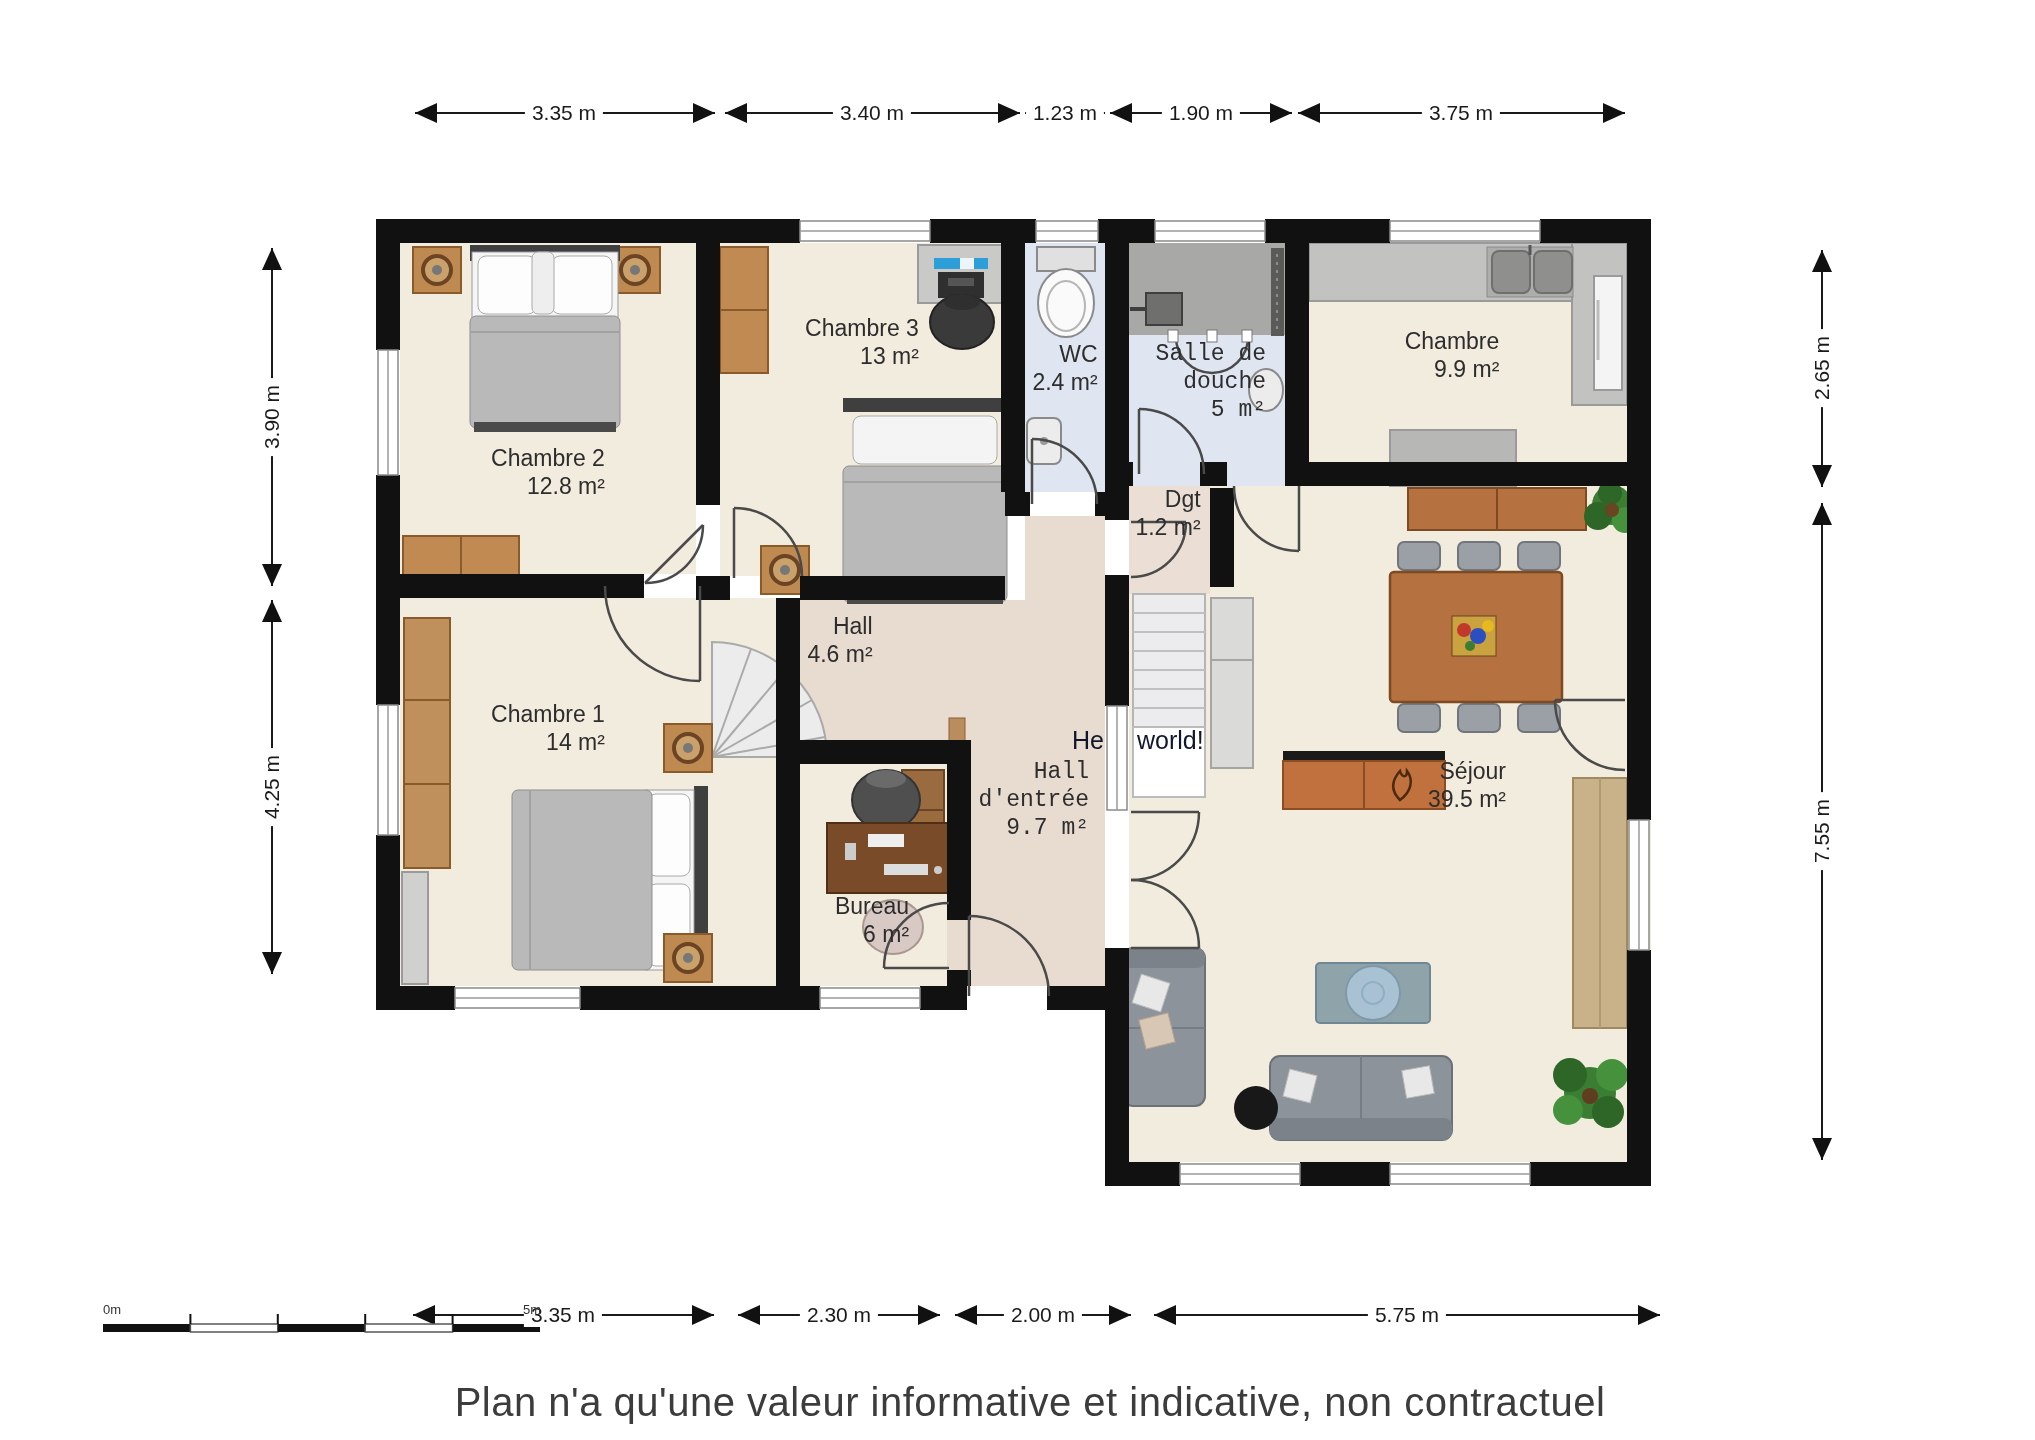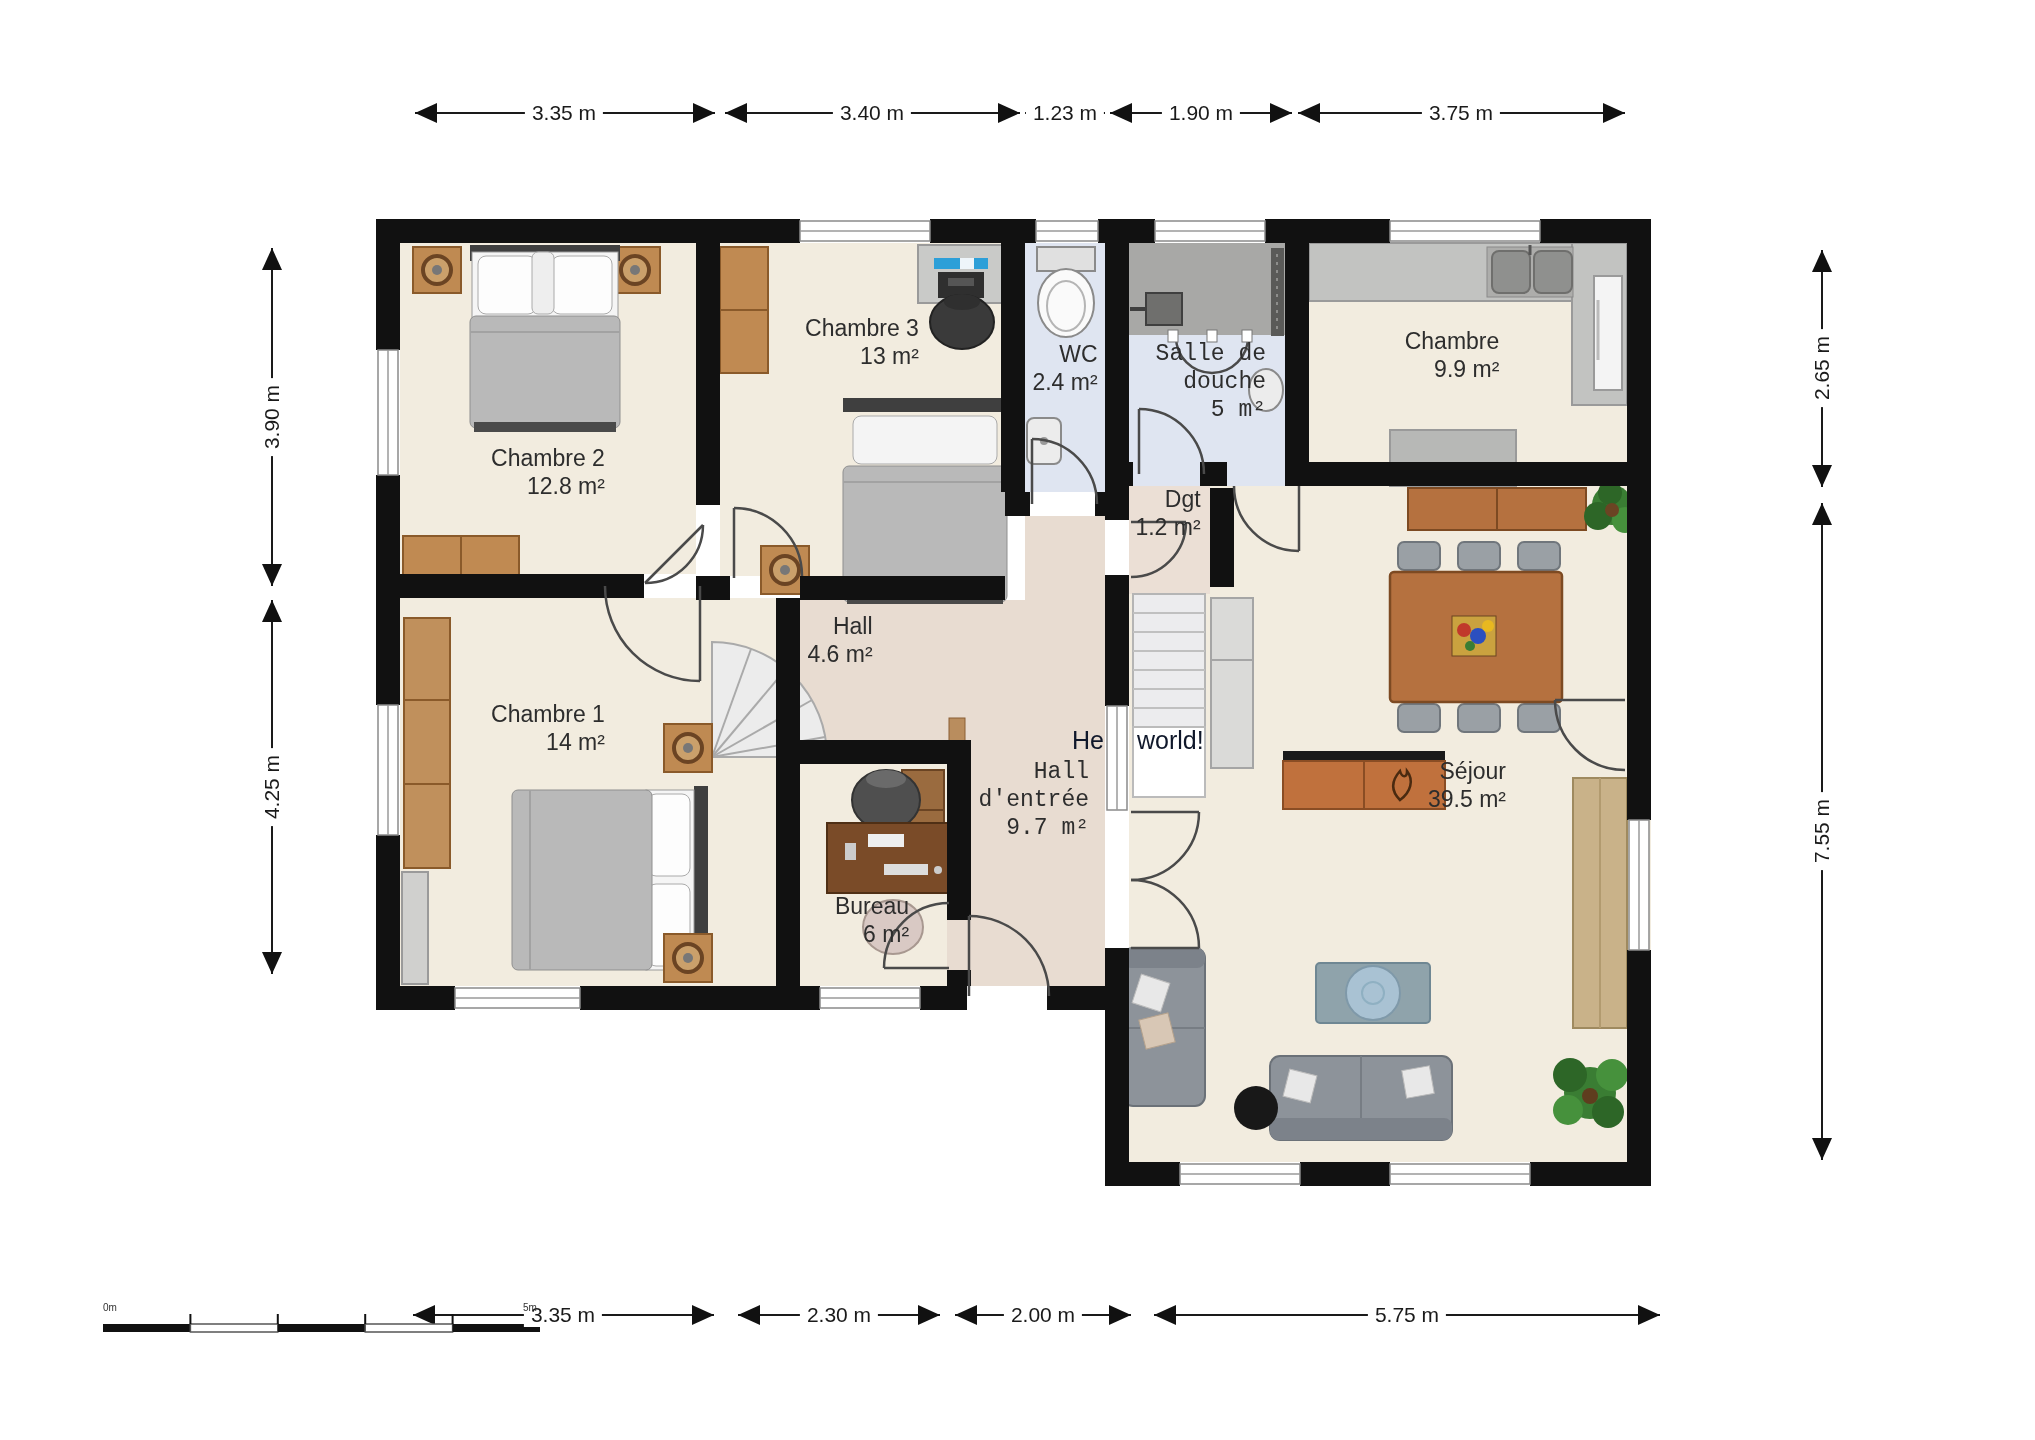--- a/index.html
+++ b/index.html
@@ -5,21 +5,21 @@
   html,body{margin:0;padding:0;background:#fff;}
   body{width:2035px;height:1440px;position:relative;font-family:"Liberation Sans",sans-serif;}
   #plan{position:absolute;left:0;top:0;width:2035px;height:1440px;}
   svg{position:absolute;left:0;top:0;}
   .lbl{position:absolute;transform:translate(-50%,-50%);text-align:right;
        font-size:23px;color:#2d2d2d;line-height:1.22;white-space:nowrap;}
   .lbl.wrap{white-space:normal;font-family:Liberation Mono, monospace;}
   .dim{position:absolute;transform:translate(-50%,-50%);background:#fff;padding:0 7px;
        font-size:21px;color:#1a1a1a;white-space:nowrap;}
   .dim.v{transform:translate(-50%,-50%) rotate(-90deg);}
-  .scalelbl{position:absolute;font-size:10px;color:#333;text-align:center;}
+  .scalelbl{position:absolute;font-size:13px;color:#333;text-align:center;}
   #disclaimer{position:absolute;left:1030px;top:1402px;transform:translate(-50%,-50%);
        font-size:40px;color:#3c3c3c;white-space:nowrap;letter-spacing:0.5px;}
   .hello{position:absolute;font-size:25px;color:#0f172a;transform:translateY(-50%);}
 </style>
 </head>
 <body>
 
 <div id="plan">
 
 <svg viewBox="0 0 2035 1440" width="2035" height="1440">
@@ -434,14 +434,15 @@
 <span class="dim" style="left:1043px;top:1315px">2.00 m</span>
 <span class="dim" style="left:1407px;top:1315px">5.75 m</span>
 <span class="dim v" style="left:272px;top:417px">3.90 m</span>
 <span class="dim v" style="left:272px;top:787px">4.25 m</span>
 <span class="dim v" style="left:1822px;top:368px">2.65 m</span>
 <span class="dim v" style="left:1822px;top:831px">7.55 m</span>
 
 <span class="scalelbl" style="left:103px;top:1302px">0m</span>
 <span class="scalelbl" style="left:523px;top:1302px">5m</span>
 
+<div id="disclaimer">Plan n'a qu'une valeur informative et indicative, non contractuel</div>
 
 </div>
 
 </body></html>

